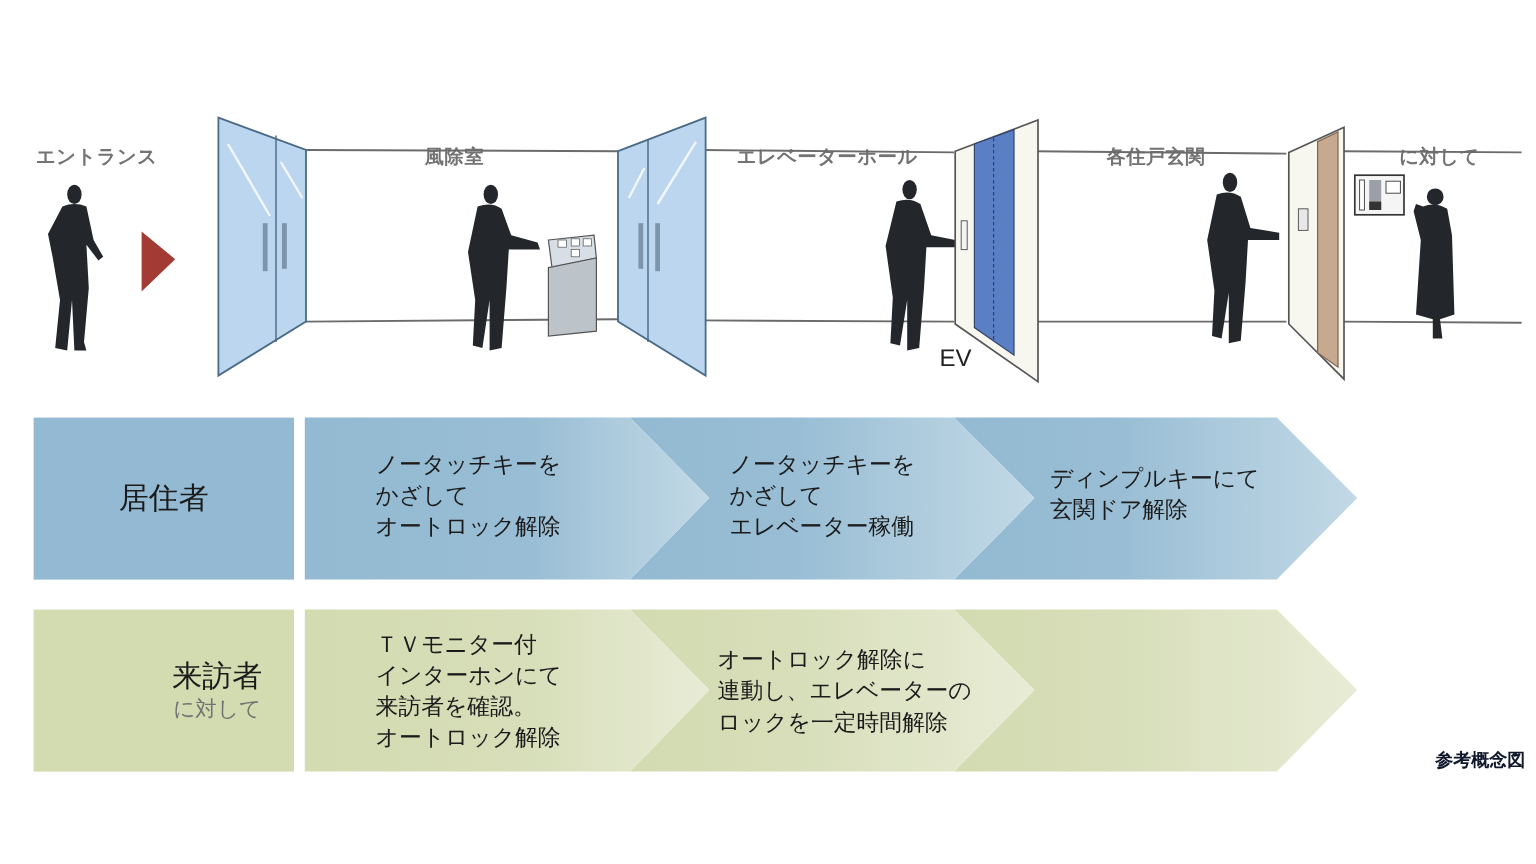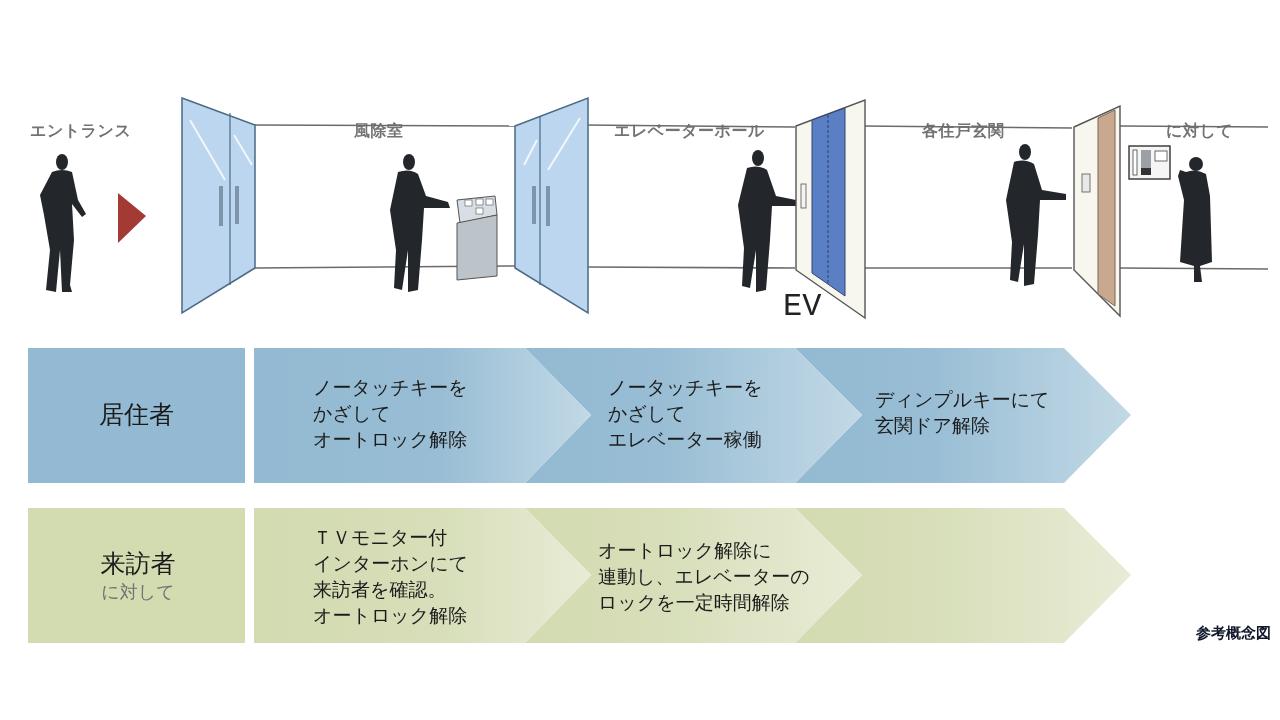--- a/index.html
+++ b/index.html
@@ -24,22 +24,22 @@
     position:absolute; display:flex; flex-direction:column;
     align-items:center; justify-content:center; text-align:center;
   }
   .row-head .main { font-size:25px; line-height:32px; color:#1b1b1b; }
   .row-head .sub { font-size:18px; line-height:24px; color:#737373; }
   .note {
     position:absolute; left:1196px; top:624px; font-size:15px;
     font-weight:bold; color:#0f172a;
   }
   .ev-label {
-    position:absolute; left:783px; top:288px; font-size:32px; color:#222;
-    font-family:Liberation Mono, monospace;
+    position:absolute; left:783px; top:288px; font-size:20px; color:#222;
+    font-family:Liberation Sans, sans-serif;
   }
 </style>
 </head>
 <body>
 
 <div class="stage">
 
   <div class="zone-label" style="left:30px;">エントランス</div>
   <div class="zone-label" style="left:354px;">風除室</div>
   <div class="zone-label" style="left:614px;">エレベーターホール</div>
@@ -177,21 +177,21 @@
   </div>
   <div class="cell-text" style="left:313px; top:374px;">ノータッチキーを
 かざして
 オートロック解除</div>
   <div class="cell-text" style="left:608px; top:374px;">ノータッチキーを
 かざして
 エレベーター稼働</div>
   <div class="cell-text" style="left:875px; top:386px;">ディンプルキーにて
 玄関ドア解除</div>
 
-  <div class="row-head" style="left:28px; top:508px; width:220px; height:135px;">
+  <div class="row-head" style="left:28px; top:508px; width:220px; height:135px;padding-left:43px;">
     <div class="main">来訪者</div>
     <div class="sub">に対して</div>
   </div>
   <div class="cell-text" style="left:313px; top:524px;">ＴＶモニター付
 インターホンにて
 来訪者を確認。
 オートロック解除</div>
   <div class="cell-text" style="left:598px; top:537px;">オートロック解除に
 連動し、エレベーターの
 ロックを一定時間解除</div>

